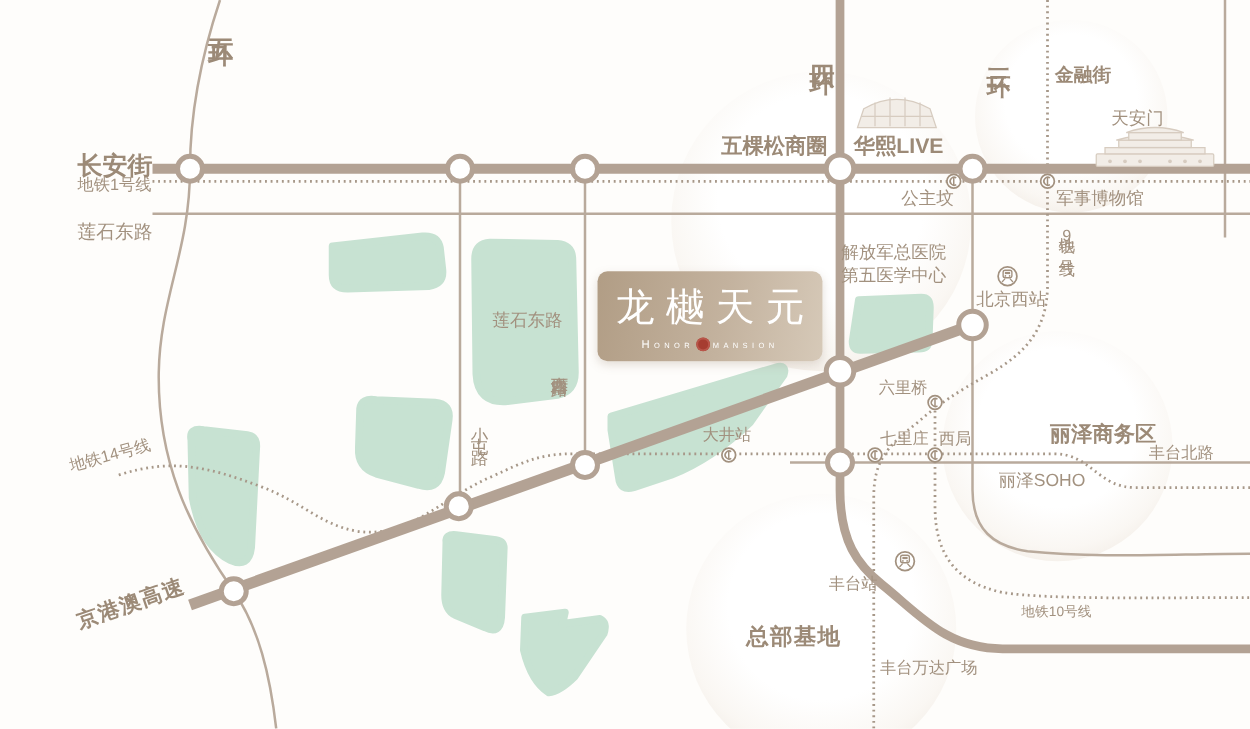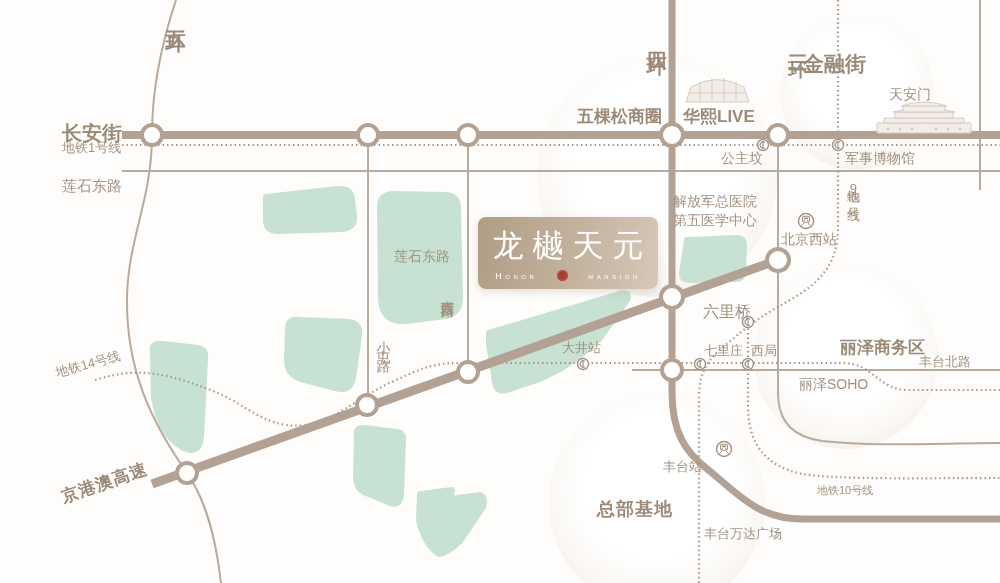--- a/index.html
+++ b/index.html
@@ -9,21 +9,21 @@
        background:radial-gradient(circle at 50% 42%,#ffffff 45%,#faf7f3 68%,#efe8e0 88%,rgba(221,209,196,.55) 97%,rgba(221,209,196,0) 100%);}
   svg.lines{position:absolute;left:0;top:0;}
   .lbl{position:absolute;color:#a2917f;white-space:nowrap;line-height:1.15;}
   .big{font-weight:bold;color:#9c8a77;}
   .vert{writing-mode:vertical-rl;text-orientation:upright;}
   .logo{position:absolute;left:478px;top:217px;width:180px;height:72px;border-radius:8px;
         background:linear-gradient(100deg,#b19d85 0%,#c3b29e 55%,#d6c9b8 100%);
         box-shadow:0 3px 8px rgba(150,130,110,.25);display:flex;flex-direction:column;
         align-items:center;justify-content:center;}
   .logo-title{color:#fff;font-size:31px;letter-spacing:9px;text-indent:9px;font-weight:normal;}
-  .logo-sub{display:flex;align-items:center;gap:20px;margin-top:3px;color:#fff;
+  .logo-sub{display:flex;gap:2px;margin-top:3px;color:#fff;
             font-size:9px;letter-spacing:3.5px;font-variant:small-caps;}
   .seal{width:11px;height:11px;border-radius:50%;background:#a63d31;box-shadow:inset 0 0 0 1.5px #b9564a;flex:0 0 auto;}
   .hosp{text-align:center;}
 </style>
 </head>
 <body>
 
 <div id="map">
 
   <div class="orb" style="left:537px;top:57px;width:240px;height:240px;"></div>
@@ -132,36 +132,36 @@
   </svg>
 
   <div class="lbl big vert" style="left:164px;top:15px;font-size:20px;letter-spacing:4px;">五环</div>
   <div class="lbl big" style="left:62px;top:122px;font-size:20px;">长安街</div>
   <div class="lbl" style="left:62px;top:141px;font-size:13px;">地铁1号线</div>
   <div class="lbl" style="left:62px;top:161px;font-size:15px;margin-top:16px;">莲石东路</div>
   <div class="lbl big vert" style="left:645px;top:36px;font-size:20px;letter-spacing:6px;">四环</div>
   <div class="lbl big" style="left:577px;top:107px;font-size:17px;">五棵松商圈</div>
   <div class="lbl big" style="left:683px;top:107px;font-size:17px;">华熙LIVE</div>
   <div class="lbl big vert" style="left:787px;top:40px;font-size:19px;letter-spacing:5px;">三环</div>
-  <div class="lbl big" style="left:803px;top:52px;font-size:21px;">金融街</div>
+  <div class="lbl big" style="left:844px;top:52px;font-size:15px;">金融街</div>
   <div class="lbl" style="left:889px;top:86px;font-size:14px;">天安门</div>
   <div class="lbl" style="left:721px;top:150px;font-size:14px;">公主坟</div>
   <div class="lbl" style="left:845px;top:150px;font-size:14px;">军事博物馆</div>
   <div class="lbl vert" style="left:845px;top:179px;font-size:13px;letter-spacing:1px;">地铁9号线</div>
   <div class="lbl hosp" style="left:673px;top:192px;font-size:14px;line-height:19px;">
     <div>解放军总医院</div>
     <div>第五医学中心</div>
   </div>
   <div class="lbl" style="left:781px;top:231px;font-size:14px;">北京西站</div>
   <div class="lbl" style="left:394px;top:248px;font-size:14px;">莲石东路</div>
   <div class="lbl vert" style="left:440px;top:290px;font-size:14px;letter-spacing:1px;">青塔西路</div>
   <div class="lbl vert" style="left:376px;top:330px;font-size:14px;letter-spacing:9px;">小屯路</div>
   <div class="lbl" style="left:562px;top:341px;font-size:13px;">大井站</div>
   <div class="lbl" style="left:56px;top:366px;font-size:13px;transform:rotate(-15deg);transform-origin:left center;">地铁14号线</div>
-  <div class="lbl" style="left:703px;top:303px;font-size:16px;text-align:right;">六里桥</div>
+  <div class="lbl" style="left:703px;top:303px;font-size:13px;text-align:right;">六里桥</div>
   <div class="lbl" style="left:704px;top:344px;font-size:13px;">七里庄</div>
   <div class="lbl" style="left:751px;top:344px;font-size:13px;">西局</div>
   <div class="lbl big" style="left:806px;top:338px;font-size:17px;margin-left:34px;">丽泽商务区</div>
   <div class="lbl" style="left:919px;top:355px;font-size:13px;">丰台北路</div>
   <div class="lbl" style="left:799px;top:376px;font-size:14px;">丽泽SOHO</div>
   <div class="lbl big" style="left:62px;top:488px;font-size:17px;transform:rotate(-19deg);transform-origin:left center;letter-spacing:1px;">京港澳高速</div>
   <div class="lbl big" style="left:597px;top:499px;font-size:18px;letter-spacing:1px;">总部基地</div>
   <div class="lbl" style="left:663px;top:460px;font-size:13px;">丰台站</div>
   <div class="lbl" style="left:704px;top:527px;font-size:13px;">丰台万达广场</div>
   <div class="lbl" style="left:817px;top:484px;font-size:11px;">地铁10号线</div>

